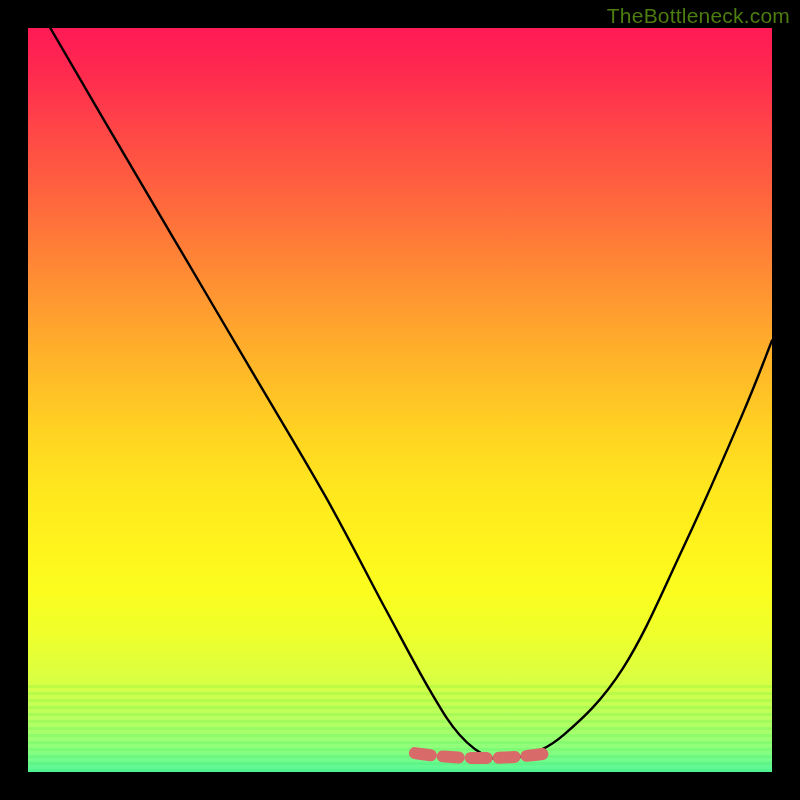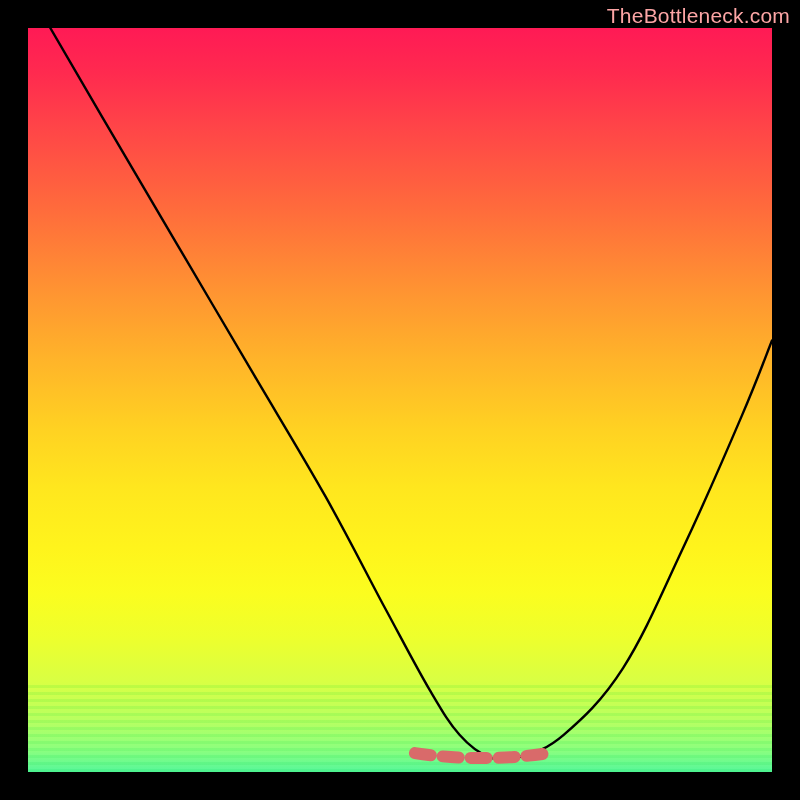--- a/index.html
+++ b/index.html
@@ -65,21 +65,21 @@
     width: 744px;
     height: 744px;
     pointer-events: none;
   }
   .watermark {
     position: absolute;
     top: 4px;
     right: 10px;
     font-family: Arial, Helvetica, sans-serif;
     font-size: 21px;
-    color: #fca5a5;
+    color: #4d7c0f;
     letter-spacing: 0.2px;
     user-select: none;
   }
 </style>
 </head>
 <body>
 
 <div class="frame">
   <div class="plot">
     <div class="stripes"></div>

